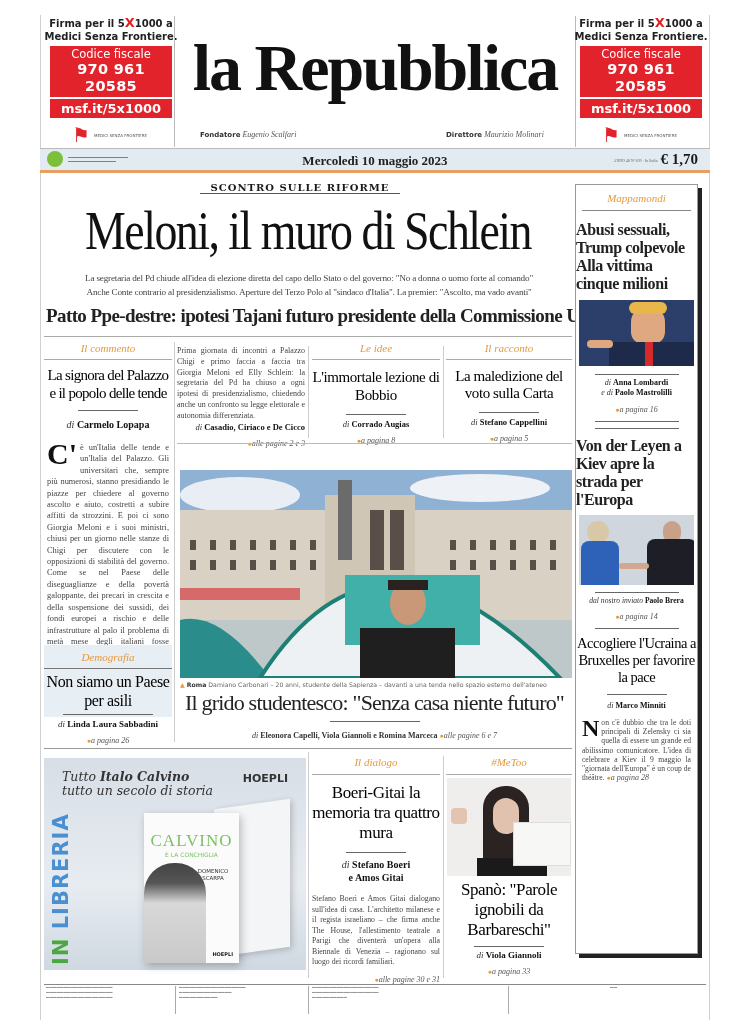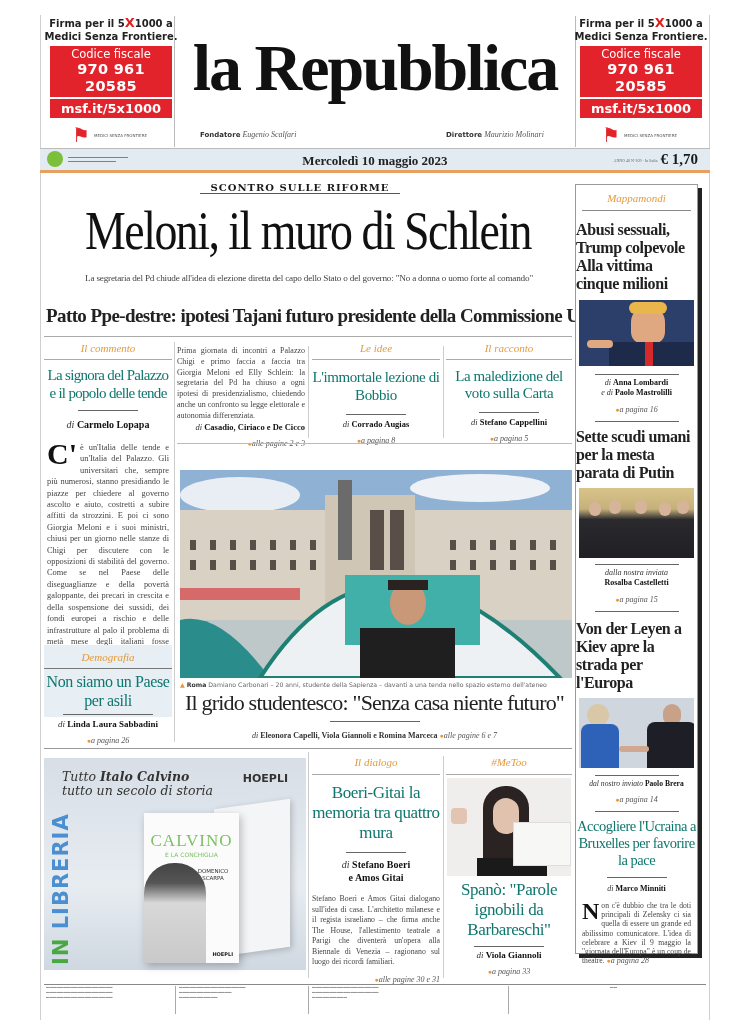--- a/index.html
+++ b/index.html
@@ -34,21 +34,21 @@
 .kicker{position:absolute;left:176px;top:182px;width:234px;text-align:center;font-family:"DejaVu Serif",serif;font-size:10px;font-weight:bold;letter-spacing:1px;border-bottom:1px solid #555}
 .headline{position:absolute;left:42px;top:198px;width:532px;text-align:center;font-size:54px;line-height:66px;letter-spacing:-1.8px;color:#111;white-space:nowrap;transform:scaleX(.85);transform-origin:left top;width:626px}
 .deck{position:absolute;left:46px;top:271px;width:526px;font-size:9.2px;line-height:14px;color:#444;text-align:center;letter-spacing:-.2px}
 .sub{position:absolute;left:46px;top:305px;width:526px;text-align:center;font-size:19px;font-weight:bold;color:#222;letter-spacing:-.6px;white-space:nowrap}
 .hrule{position:absolute;height:1px;background:#aaa}
 .label{font-style:italic;color:#e59a3a;font-size:11px;text-align:center;font-family:"Liberation Serif",serif}
 .byline{font-size:9px;text-align:center;color:#333}
 .byline b{color:#111}
 .ref{font-size:8px;font-style:italic;color:#555}
 .ref:before{content:"\25CF ";color:#e59a3a;font-style:normal;font-size:7px}
-.shorttitle{font-size:17px;line-height:20px;text-align:center;color:#0f766e;letter-spacing:-.4px}
+.shorttitle{font-size:17px;line-height:20px;text-align:center;color:#000000;letter-spacing:-.4px}
 .small-rule{width:60px;height:1px;background:#666;margin:6px auto}
 .body-text{font-size:8.4px;line-height:11.4px;color:#444;text-align:justify}
 
 .rcol{position:absolute;left:575px;top:184px;width:123px;height:770px;border:1px solid #999;box-shadow:4px 4px 0 #222;background:#fff}
 .rtitle{font-weight:bold;font-size:16px;line-height:18px;color:#222;letter-spacing:-.4px}
 .photo{position:absolute;overflow:hidden}
 .ad-calvino{position:absolute;left:44px;top:758px;width:262px;height:212px;background:linear-gradient(180deg,#d7dee6 0%,#e7ecf1 60%,#cfd8e1 100%)}
 .footer{position:absolute;top:985px;font-size:3.5px;color:#999;line-height:5px}
 </style>
 </head>
@@ -92,21 +92,21 @@
 
   <div class="datebar">
     <div class="eco"></div>
     <div class="eco-t">▬▬▬▬▬▬▬▬▬▬▬▬▬▬▬▬▬▬▬▬<br>▬▬▬▬▬▬▬▬▬▬▬▬▬▬▬▬</div>
     <div class="date">Mercoledì 10 maggio 2023</div>
     <div class="price"><small>ANNO 48 N°109 · In Italia</small><span>€ 1,70</span></div>
   </div>
 
   <div class="kicker" style="left:200px;width:200px">SCONTRO SULLE RIFORME</div>
   <div class="headline">Meloni, il muro di Schlein</div>
-  <div class="deck"><span>La segretaria del Pd chiude all'idea di elezione diretta del capo dello Stato o del governo: "No a donna o uomo forte al comando"</span><br></div>
+  <div class="deck"><span>La segretaria del Pd chiude all'idea di elezione diretta del capo dello Stato o del governo: "No a donna o uomo forte al comando"</span><br><span>Anche Conte contrario al presidenzialismo. Aperture del Terzo Polo al "sindaco d'Italia". La premier: "Ascolto, ma vado avanti"</span></div>
   <div class="sub">Patto Ppe-destre: ipotesi Tajani futuro presidente della Commissione Ue</div>
 
   <div class="hrule" style="left:44px;top:336px;width:528px"></div>
 
   <div class="abs" style="left:44px;top:342px;width:128px">
     <div class="label">Il commento</div>
     <div class="hrule" style="position:relative;margin:5px 0 6px;width:128px"></div>
     <div class="shorttitle" style="font-size:15px;line-height:18px;letter-spacing:-.7px">La signora del Palazzo e il popolo delle tende</div>
     <div class="small-rule" style="margin:8px auto"></div>
     <div class="byline" style="font-size:10px"><i>di </i><b>Carmelo Lopapa</b></div>
@@ -261,33 +261,20 @@
         <div style="position:absolute;left:30px;top:42px;width:90px;height:30px;background:#1d2a4a"></div>
         <div style="position:absolute;left:66px;top:42px;width:8px;height:24px;background:#d42a2a"></div>
         <div style="position:absolute;left:8px;top:40px;width:26px;height:8px;background:#e0a880;border-radius:4px"></div>
       </div>
       <div class="small-rule" style="margin:8px auto 3px;width:84px"></div>
       <div class="byline" style="font-size:8px;line-height:10px"><i>di </i><b>Anna Lombardi</b><br><i>e di </i><b>Paolo Mastrolilli</b></div>
       <div style="text-align:center"><span class="ref">a pagina 16</span></div>
     </div>
     <div class="small-rule" style="margin:5px auto 6px;width:84px"></div>
 
-    <div>
-      <div class="rtitle">Sette scudi umani per la mesta parata di Putin</div>
-      <div style="margin:6px 3px 0;height:70px;background:linear-gradient(180deg,#d8c48a 0%,#c6b07a 30%,#2a2a2e 45%,#1f1f24 100%);position:relative">
-        <div style="position:absolute;left:10px;top:14px;width:12px;height:14px;background:#d6b49a;border-radius:6px"></div>
-        <div style="position:absolute;left:30px;top:12px;width:12px;height:14px;background:#d6b49a;border-radius:6px"></div>
-        <div style="position:absolute;left:56px;top:12px;width:12px;height:14px;background:#d6b49a;border-radius:6px"></div>
-        <div style="position:absolute;left:80px;top:14px;width:12px;height:14px;background:#d6b49a;border-radius:6px"></div>
-        <div style="position:absolute;left:98px;top:12px;width:12px;height:14px;background:#d6b49a;border-radius:6px"></div>
-      </div>
-      <div class="small-rule" style="margin:6px auto 3px;width:84px"></div>
-      <div class="byline" style="font-size:8px;line-height:10px"><i>dalla nostra inviata</i><br><b>Rosalba Castelletti</b></div>
-      <div style="text-align:center"><span class="ref">a pagina 15</span></div>
-    </div>
     <div class="small-rule" style="margin:5px auto 8px;width:84px"></div>
 
     <div>
       <div class="rtitle">Von der Leyen a Kiev apre la strada per l'Europa</div>
       <div style="margin:6px 3px 0;height:70px;background:#cfd6de;position:relative;overflow:hidden">
         <div style="position:absolute;left:8px;top:6px;width:22px;height:22px;background:#d8c8a8;border-radius:11px"></div>
         <div style="position:absolute;left:2px;top:26px;width:38px;height:44px;background:#2d62b8;border-radius:8px 8px 0 0"></div>
         <div style="position:absolute;left:84px;top:6px;width:18px;height:22px;background:#c9a088;border-radius:9px"></div>
         <div style="position:absolute;left:68px;top:24px;width:50px;height:46px;background:#1e1f26;border-radius:8px 8px 0 0"></div>
         <div style="position:absolute;left:40px;top:48px;width:30px;height:6px;background:#d0a890;border-radius:3px"></div>

